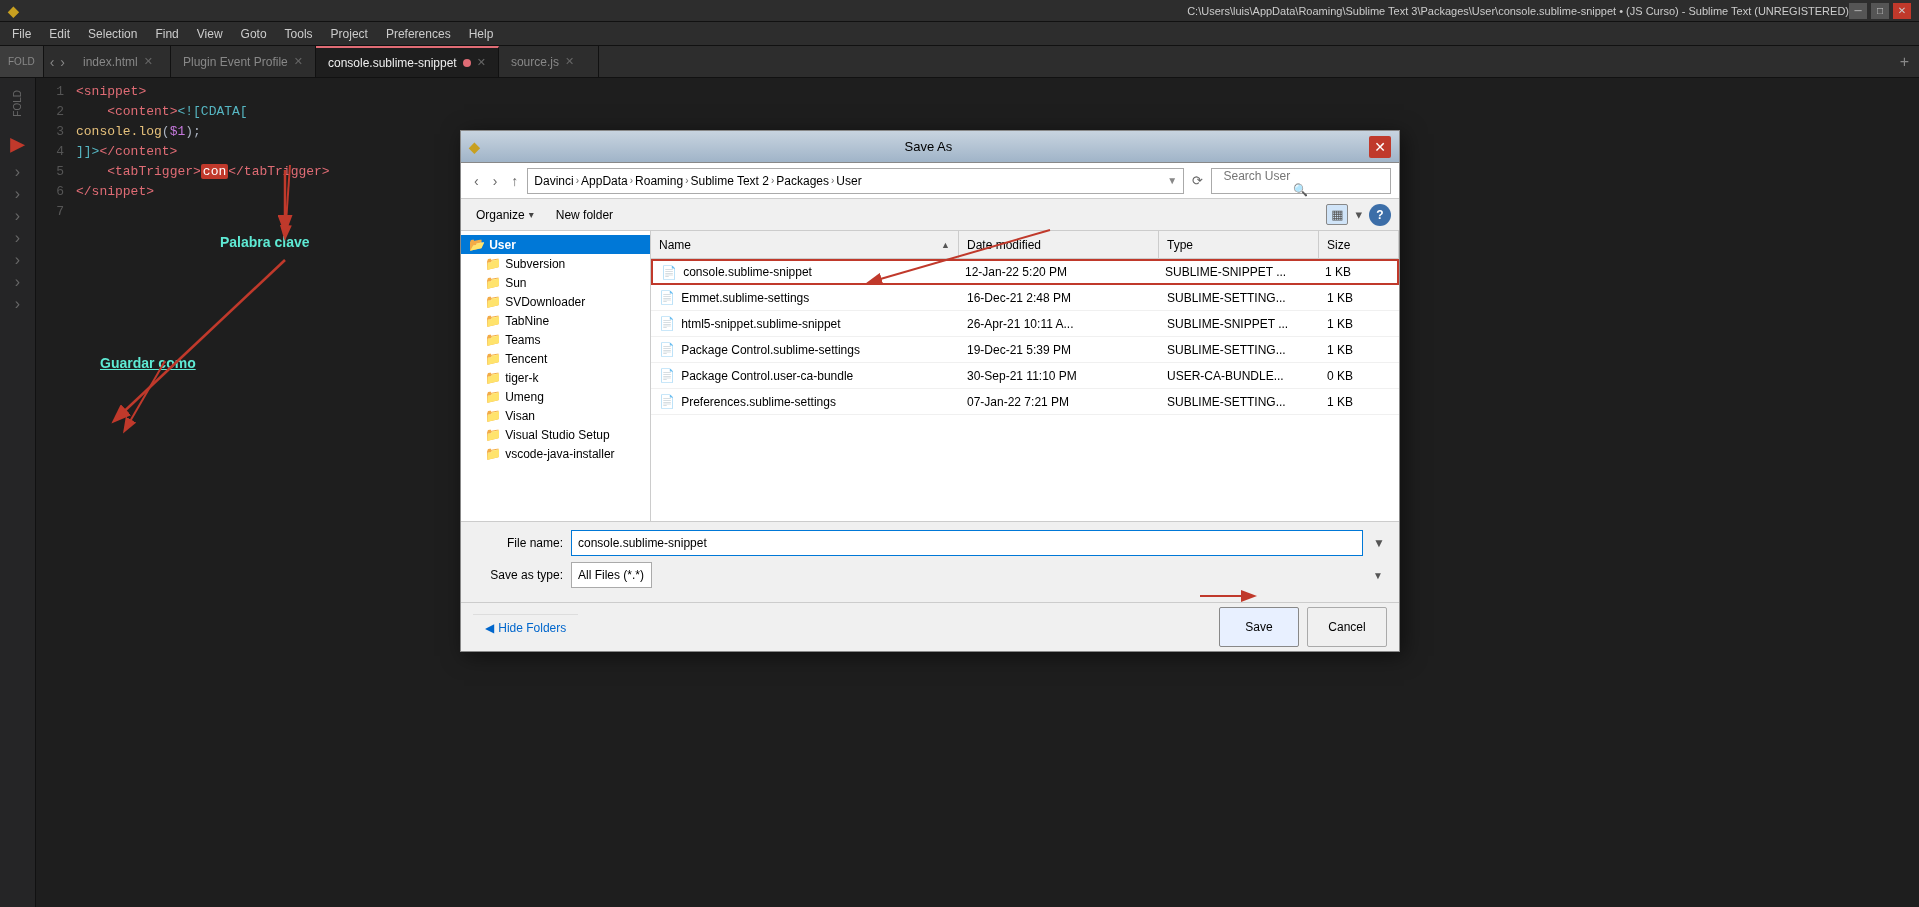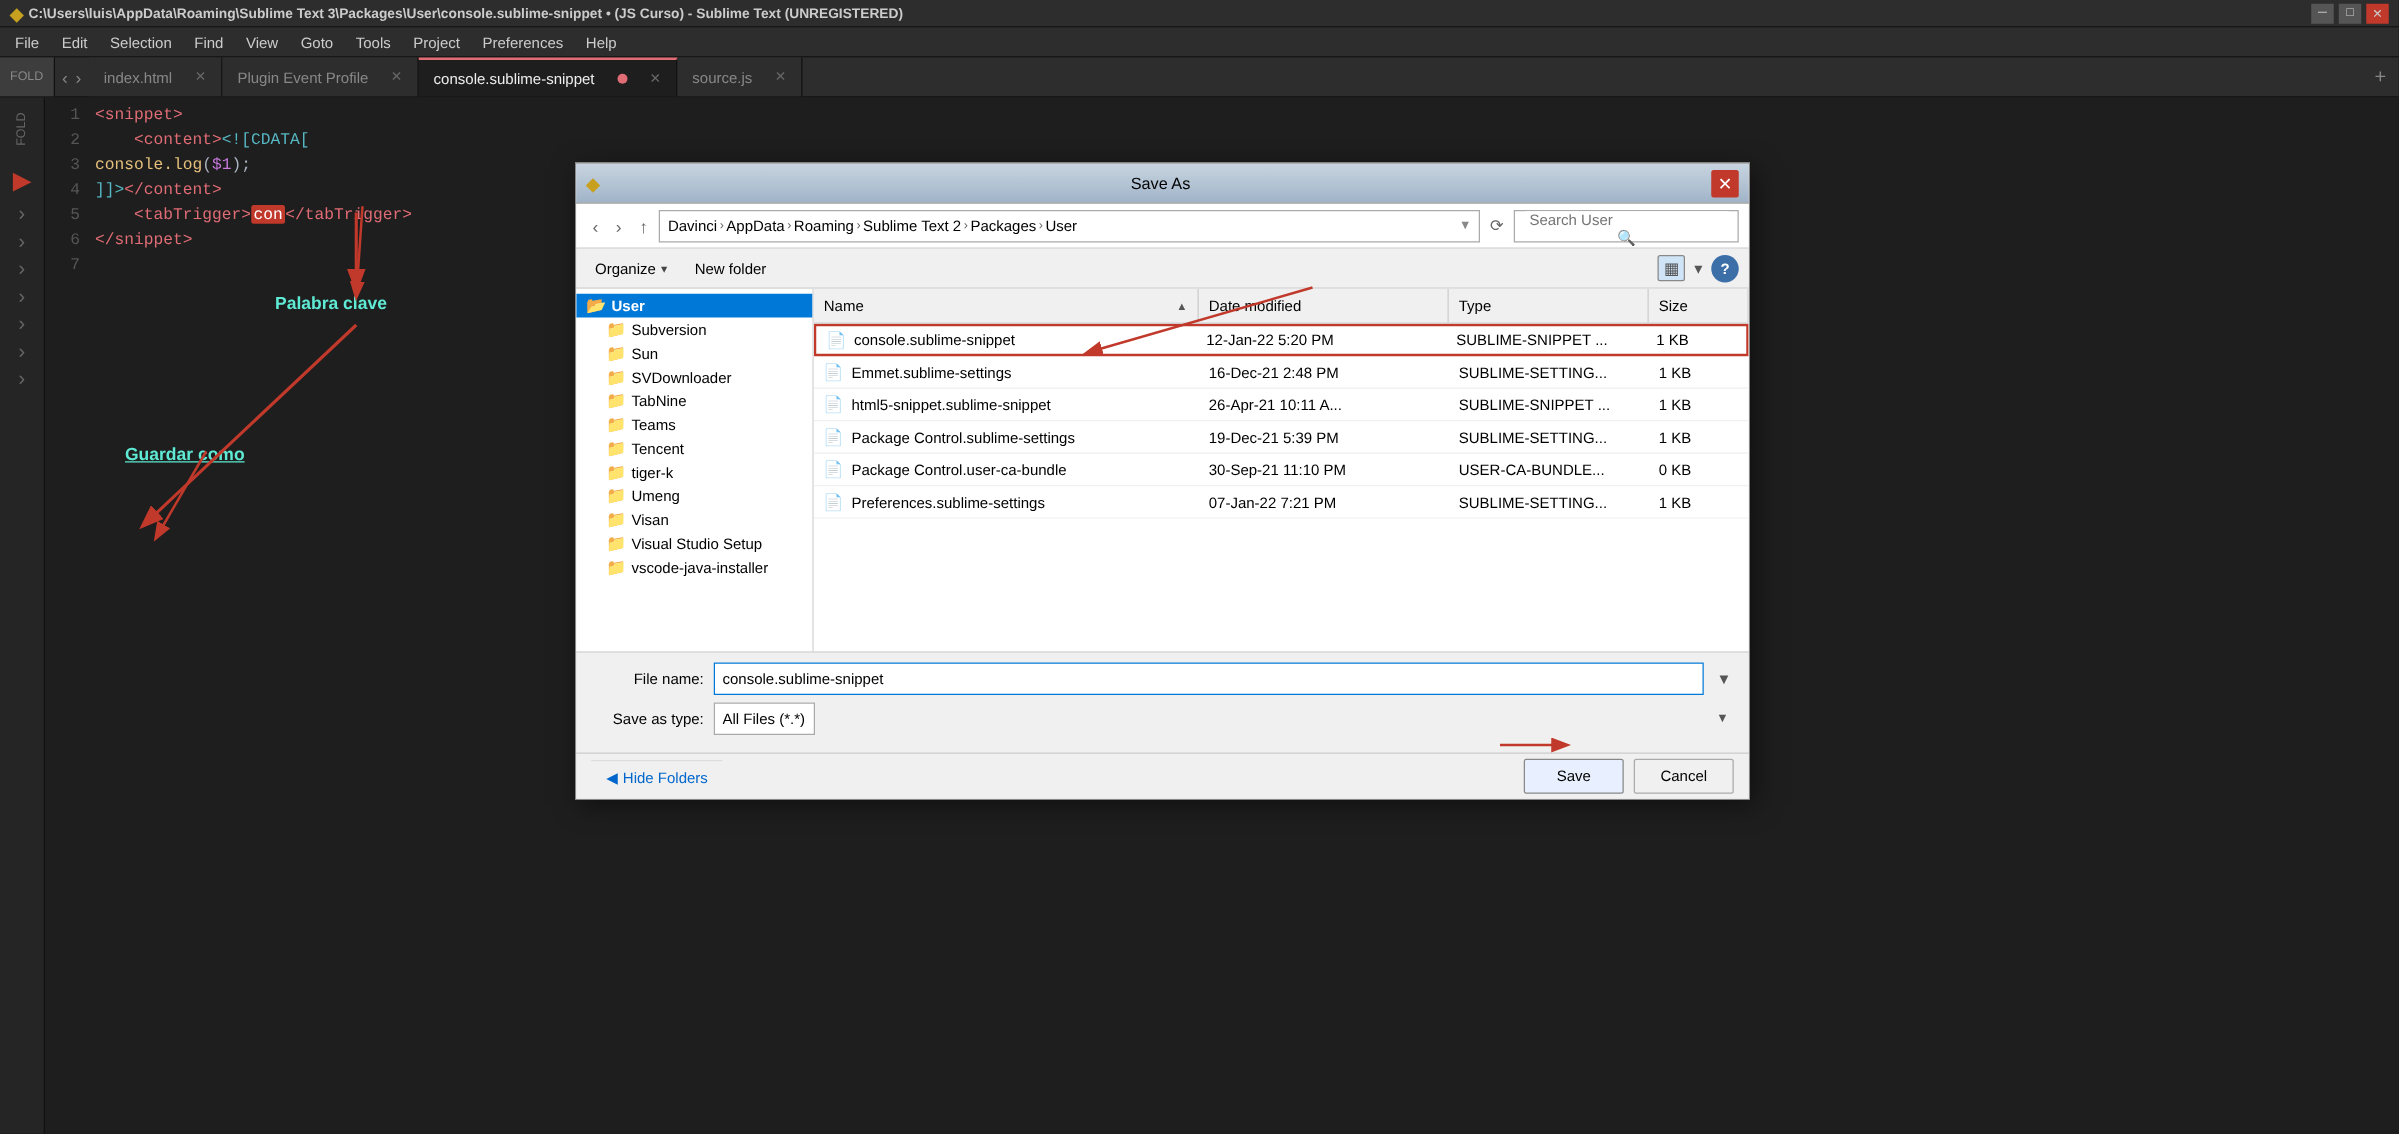--- a/index.html
+++ b/index.html
@@ -10,21 +10,21 @@
       background: #2d2d2d;
       color: #ccc;
       height: 22px;
       display: flex;
       align-items: center;
       justify-content: space-between;
       padding: 0 8px;
       font-size: 11px;
       border-bottom: 1px solid #111;
     }
-    #titlebar .title { flex: 1; text-align: left; font-weight: bold; }
+    #titlebar .title { flex: 1; text-align: right; }
     #titlebar .window-controls { display: flex; gap: 4px; }
     #titlebar .win-btn { width: 18px; height: 16px; background: #555; border: none; cursor: pointer; color: #ccc; font-size: 10px; display: flex; align-items: center; justify-content: center; }
     #titlebar .win-btn.close { background: #c0392b; }
 
     
     #menubar {
       background: #2d2d2d;
       height: 24px;
       display: flex;
       align-items: center;
@@ -63,21 +63,21 @@
     #tabbar .nav-arrow { background: none; border: none; color: #888; cursor: pointer; font-size: 14px; padding: 0 2px; }
     .tab {
       display: flex;
       align-items: center;
       padding: 0 12px;
       border-right: 1px solid #111;
       cursor: pointer;
       font-size: 12px;
       color: #888;
       background: #2d2d2d;
-      gap: 18px;
+      gap: 6px;
       min-width: 100px;
     }
     .tab.active {
       background: #1e1e1e;
       color: #eee;
       border-top: 2px solid #e06c75;
     }
     .tab .close-tab { color: #666; font-size: 11px; cursor: pointer; }
     #tabbar .new-tab { margin-left: auto; padding: 0 10px; color: #888; cursor: pointer; font-size: 16px; display: flex; align-items: center; }
 
@@ -392,21 +392,21 @@
       position: absolute;
       right: 4px;
       top: 50%;
       transform: translateY(-50%);
       color: #555;
       font-size: 10px;
       pointer-events: none;
     }
     .dialog-btn {
       min-width: 80px;
-      height: 28px;
+      height: 40px;
       border: 1px solid #aaa;
       background: #f0f0f0;
       cursor: pointer;
       font-size: 12px;
       border-radius: 2px;
       color: #000;
     }
     .dialog-btn.primary { background: #e8f0ff; border-color: #888; }
 
     

